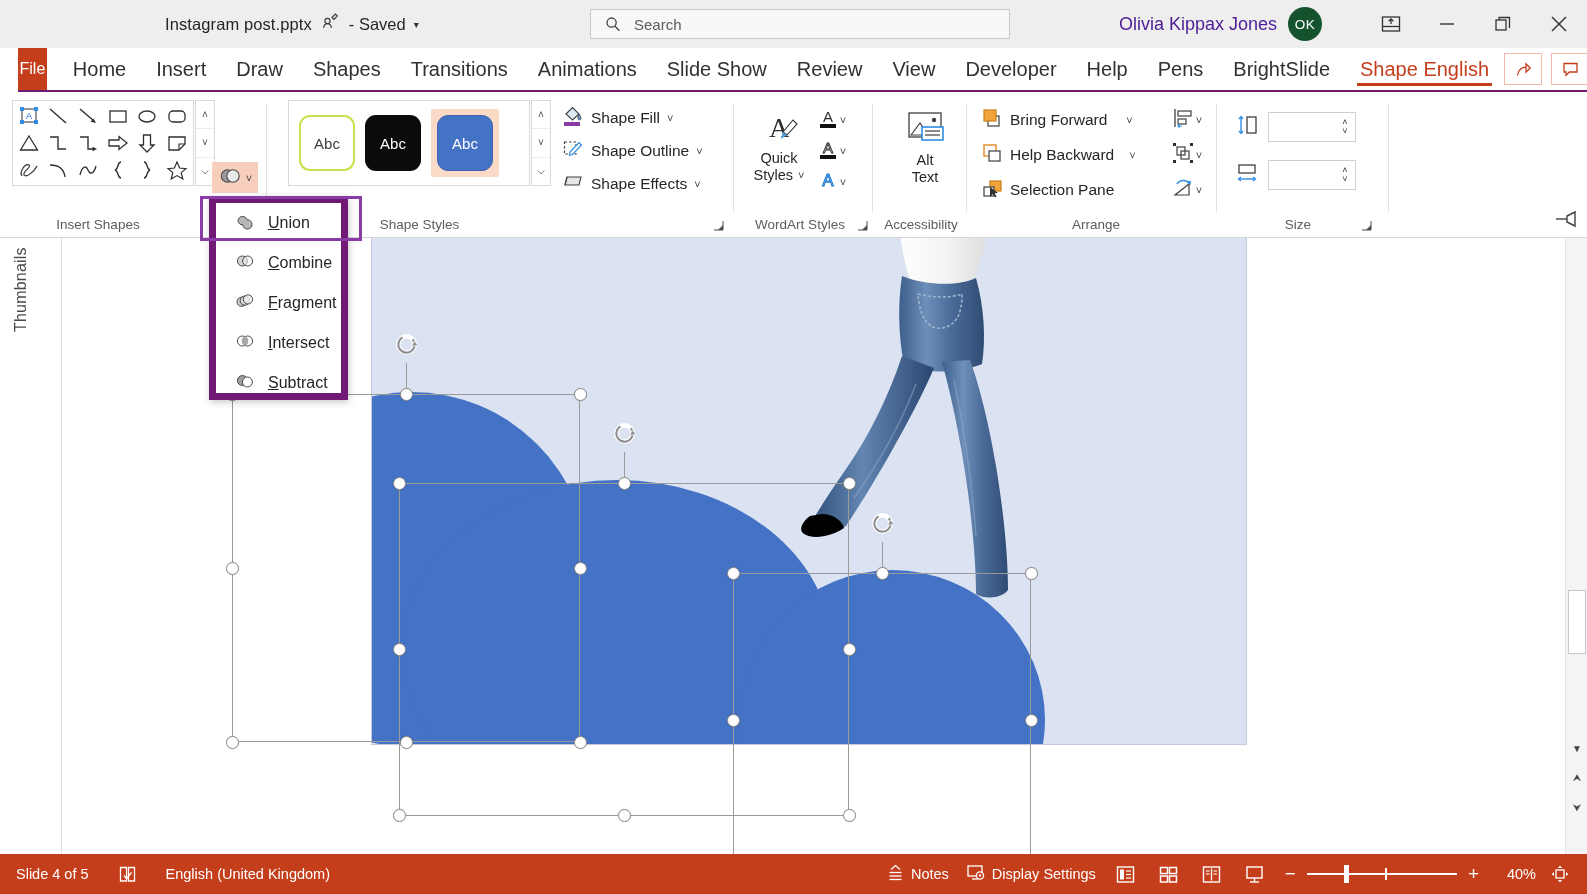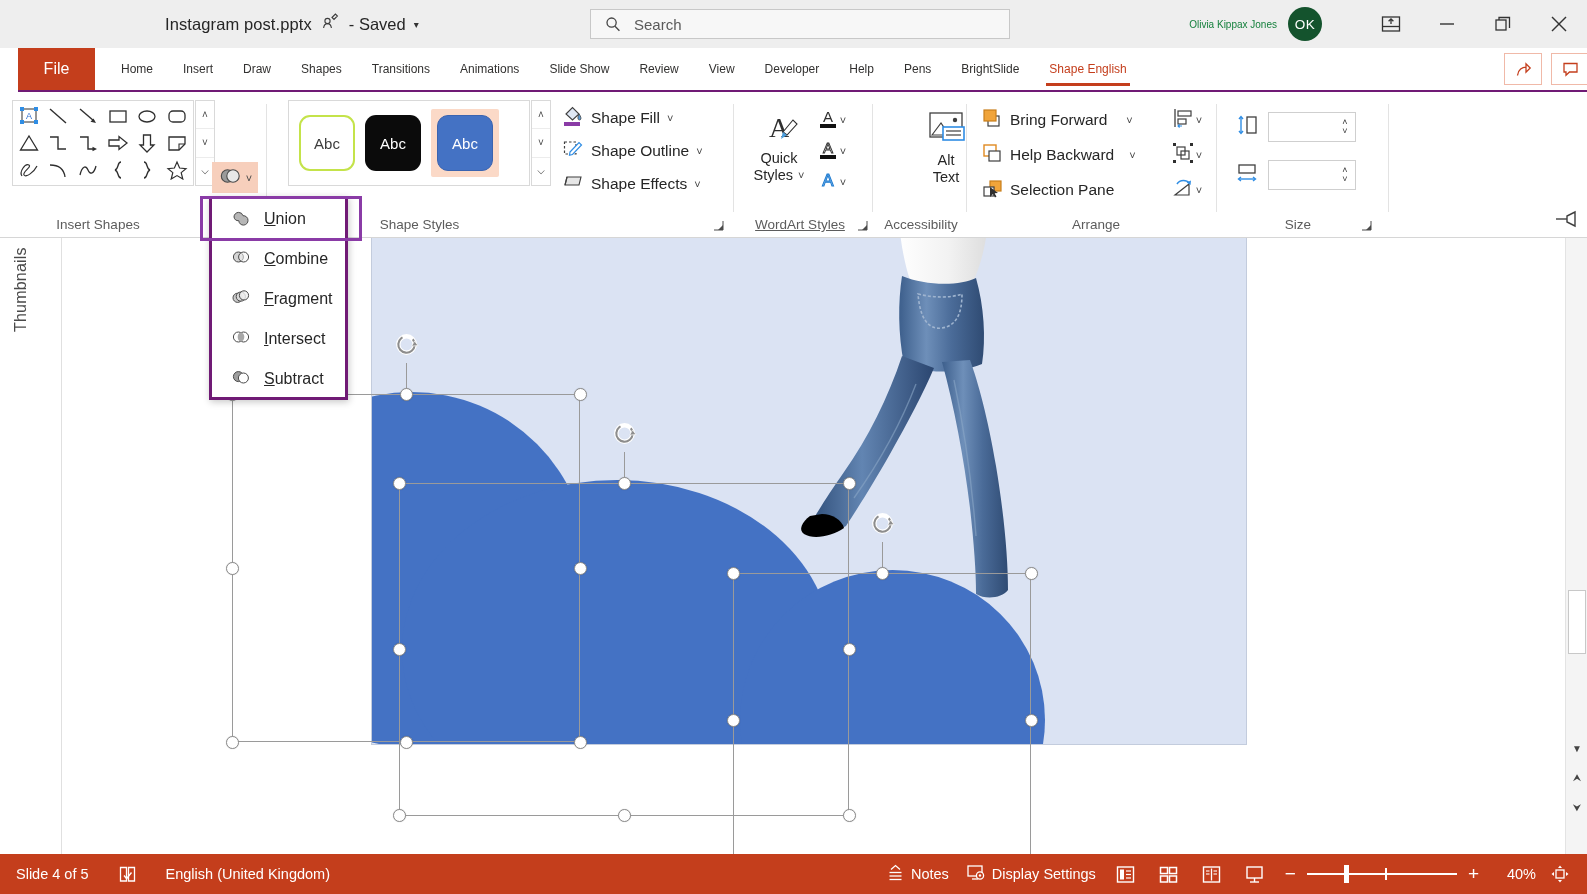--- a/index.html
+++ b/index.html
@@ -33,21 +33,21 @@
     border:1px solid #c8c8c8; background:#f7f7f7;
     display:flex; align-items:center; padding-left:14px; gap:13px;
   }
   .searchbox .mag { width:16px; height:16px; flex:0 0 auto; }
   .search-ph { font-size:15px; color:#5a5a5a; }
 
   .tb-user {
     position:absolute; right:265px; top:0; height:48px;
     display:flex; align-items:center; gap:11px;
   }
-  .tb-username { font-size:10px; color:#15803d; }
+  .tb-username { font-size:18px; color:#4c1d95; }
   .avatar {
     width:34px; height:34px; border-radius:50%;
     background:#14532d; color:#fff; font-size:13.5px;
     display:flex; align-items:center; justify-content:center; letter-spacing:.5px;
   }
   .wincontrols { position:absolute; right:0; top:0; height:48px; display:flex; align-items:center; }
   .wc { width:56px; height:48px; display:flex; align-items:center; justify-content:center; }
   .ribbon-display { width:56px; height:48px; display:flex; align-items:center; justify-content:center; }
 
   
@@ -56,21 +56,21 @@
     background:#fff; display:flex; align-items:stretch;
     border-bottom:2px solid #701a75;
   }
   .tab-file {
     width:77px; background:#c43e1c; color:#fff;
     display:flex; align-items:center; justify-content:center;
     font-size:16px;
   }
   .tab {
     padding:4px 15px; display:flex; align-items:center;
-    font-size:12px; color:#323130; white-space:nowrap; position:relative;
+    font-size:20px; color:#323130; white-space:nowrap; position:relative;
   }
   .tab.first { margin-left:11px; }
   .tab.active { color:#c43e1c; font-weight:400; }
   .tab.active:after {
     content:''; position:absolute; left:12px; right:12px; bottom:4px;
     height:3px; background:#c43e1c;
   }
   .tab-right { margin-left:auto; display:flex; align-items:center; gap:9px; padding-right:16px; }
   .sqbtn {
     width:38px; height:32px; border:1px solid #f0b9a8;
@@ -143,21 +143,21 @@
   .sizefield {
     position:absolute; width:88px; height:30px; border:1px solid #cfcfcf; background:#fff;
     display:flex; align-items:center;
   }
   .spin { margin-left:auto; width:20px; height:28px; display:flex; flex-direction:column;
           align-items:center; justify-content:center; font-size:9px; color:#333; line-height:1.05; }
 
   
   .dropdown {
     position:absolute; left:209px; top:196px; width:139px; height:204px;
-    background:#fff; border:3px solid #701a75;
+    background:#fff; border:7px solid #701a75;
     box-shadow:1px 2px 7px rgba(0,0,0,.22); z-index:60;
   }
   .ditem {
     height:40px; display:flex; align-items:center; gap:12px; padding-left:18px;
     font-size:16px; color:#262626;
   }
   .ditem u { text-decoration:underline; }
   .dhi {
     position:absolute; left:200px; top:196px; width:162px; height:45px;
     border:3px solid #8a3ba6; z-index:61; pointer-events:none;
@@ -564,32 +564,32 @@
       </div>
       <div class="ismallbtn" style="left:810px; top:76px;">
         <span>
           <svg width="20" height="24" viewBox="0 0 20 24">
             <text x="10" y="18" font-size="17" text-anchor="middle" fill="#9ecbf0" stroke="#1f7bd0" stroke-width="1" font-family="Liberation Sans, sans-serif">A</text>
           </svg>
         </span>
         <span class="chv">˅</span>
       </div>
 
-      <div class="glabel" style="left:740px; width:120px;text-decoration:underline;">WordArt Styles</div>
+      <div class="glabel" style="left:740px; width:120px;">WordArt Styles</div>
       <div class="dlg" style="left:856px;">
         <svg width="13" height="13" viewBox="0 0 13 13">
             <path d="M2 11 H11 V2" fill="none" stroke="#4a4a4a" stroke-width="1"></path>
             <path d="M11 11 L6 11 L11 6 Z" fill="#4a4a4a"></path>
           </svg>
       </div>
       <div class="gdiv" style="left:872px;"></div>
     </div>
 
     <div class="rgroup" style="left:0; width:968px;">
-      <div class="tallbtn" style="left:915px; top:18px; width:62px;align-items:center;">
+      <div class="tallbtn" style="left:894px; top:18px; width:62px;align-items:center;">
         <span>
           <svg width="44" height="38" viewBox="0 0 44 38">
             <rect x="6" y="3" width="32" height="24" fill="none" stroke="#3f3f3f" stroke-width="1.3"></rect>
             <circle cx="31" cy="10" r="2.2" fill="#3f3f3f"></circle>
             <path d="M8 25 L17 13 L25 25 Z" fill="none" stroke="#3f3f3f" stroke-width="1.2"></path>
             <rect x="19" y="17" width="21" height="13" fill="#fff" stroke="#2f8de4" stroke-width="1.6"></rect>
             <line x1="22" y1="21" x2="37" y2="21" stroke="#3f3f3f" stroke-width="1.2"></line>
             <line x1="22" y1="25" x2="37" y2="25" stroke="#3f3f3f" stroke-width="1.2"></line>
           </svg>
         </span>

